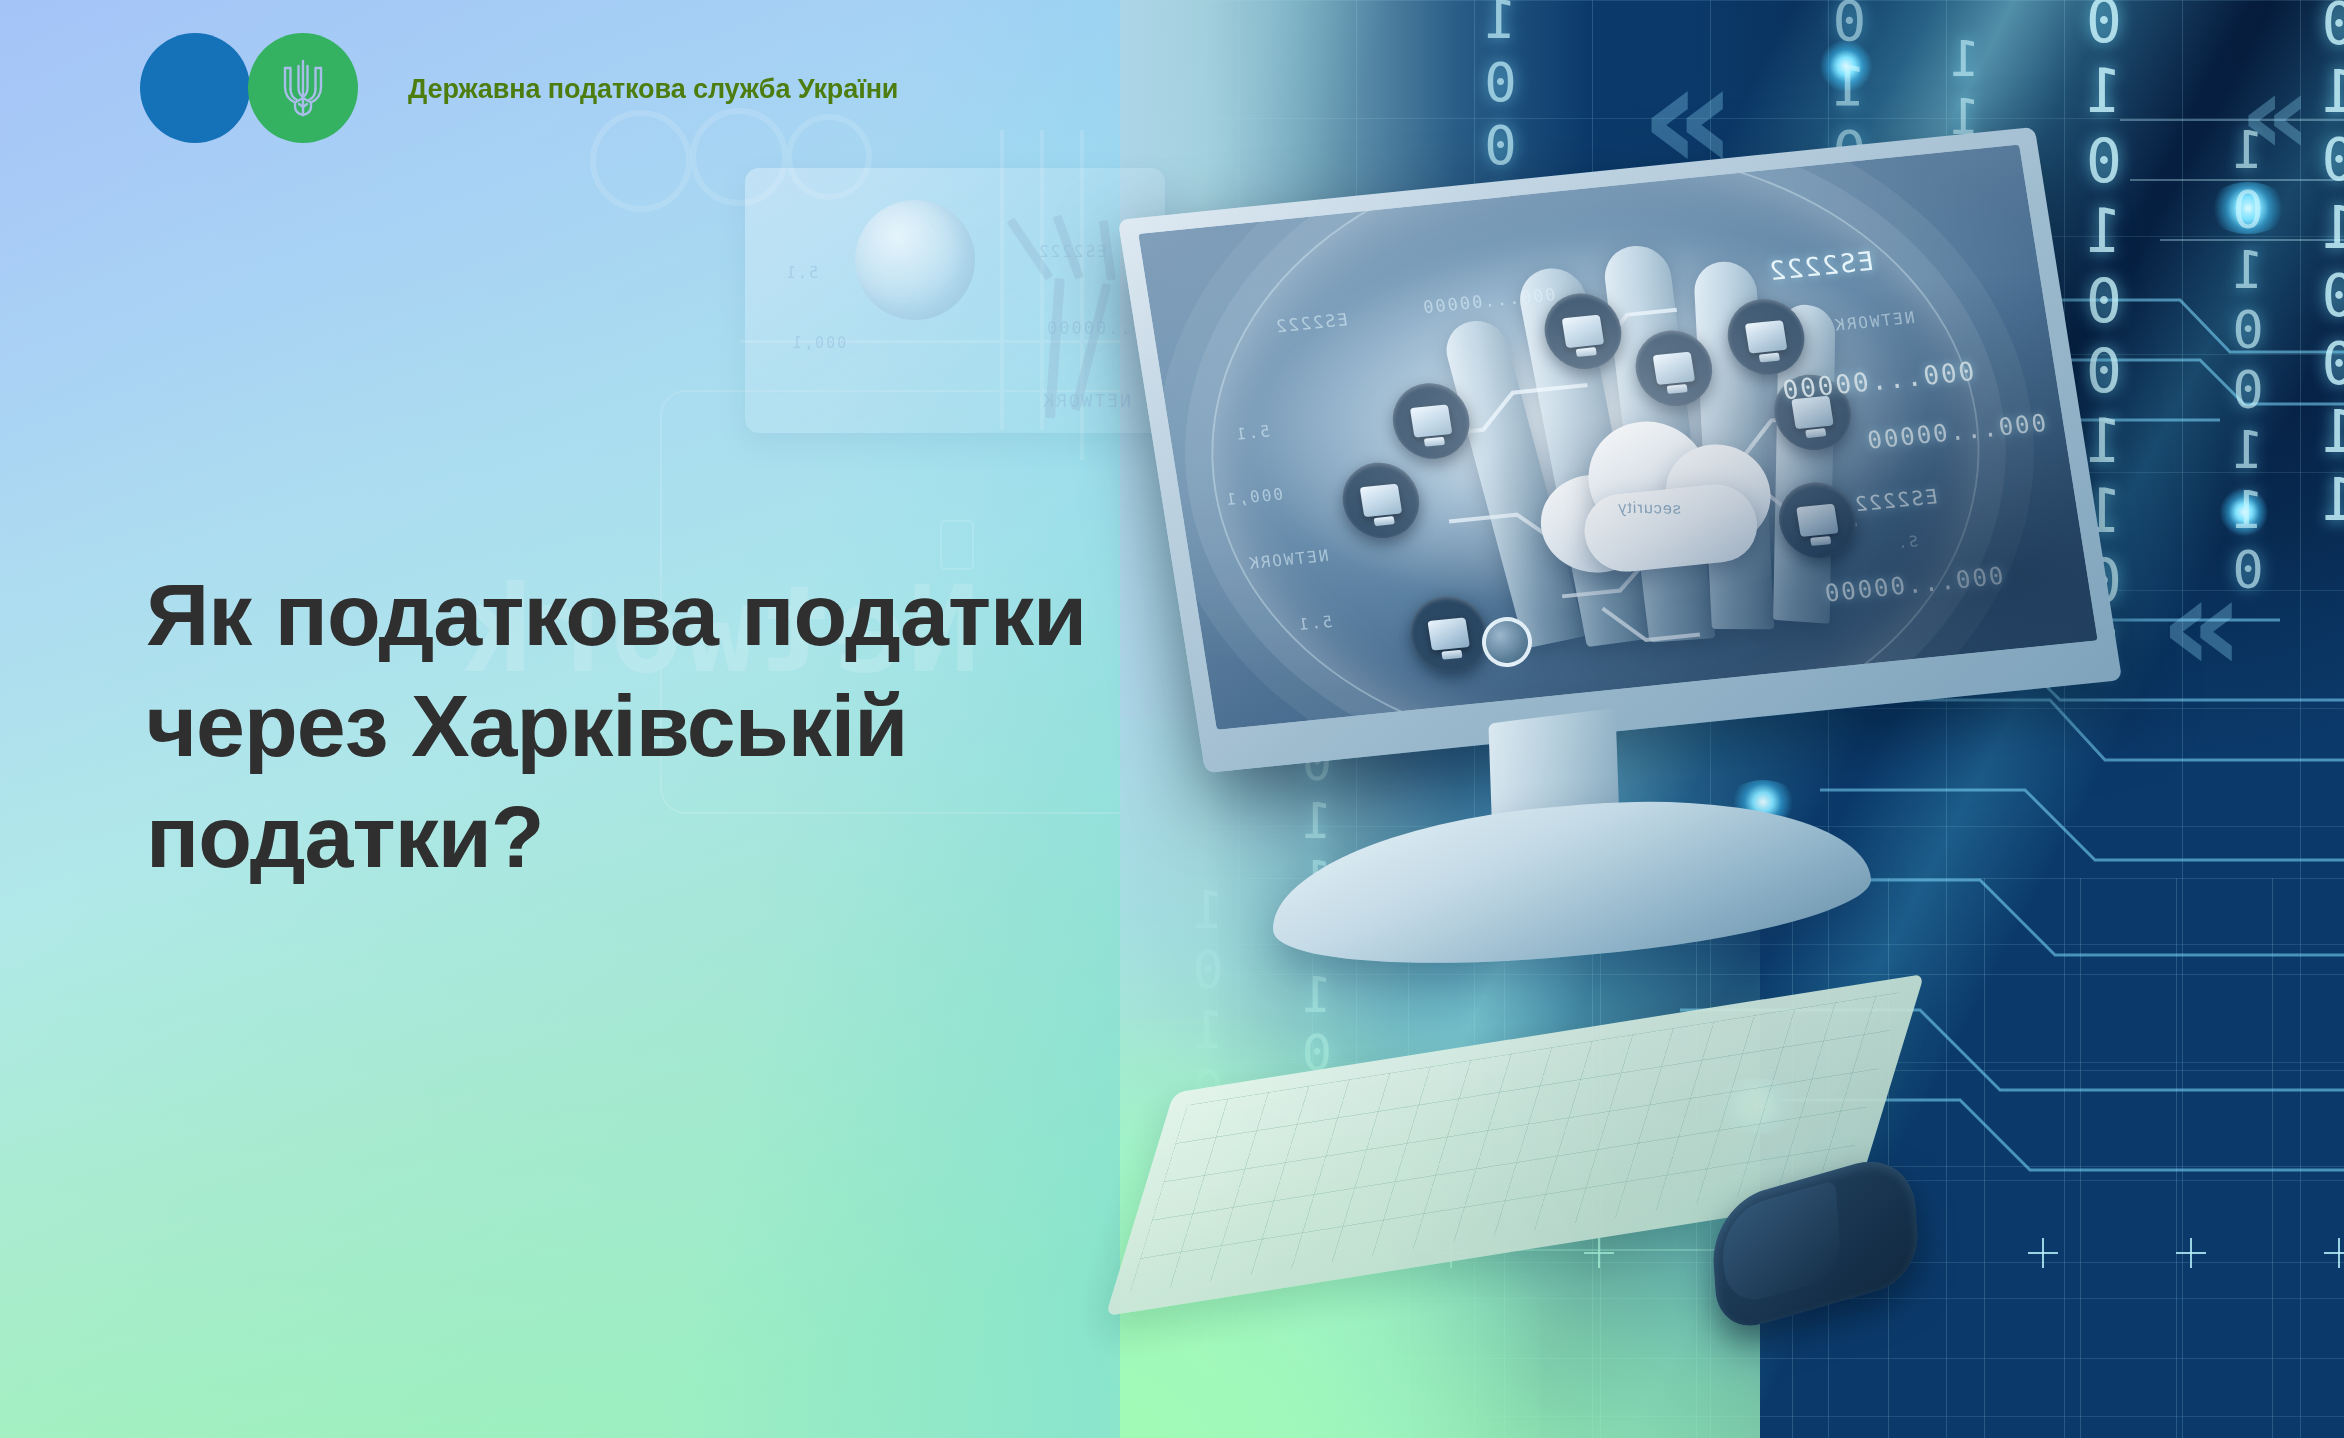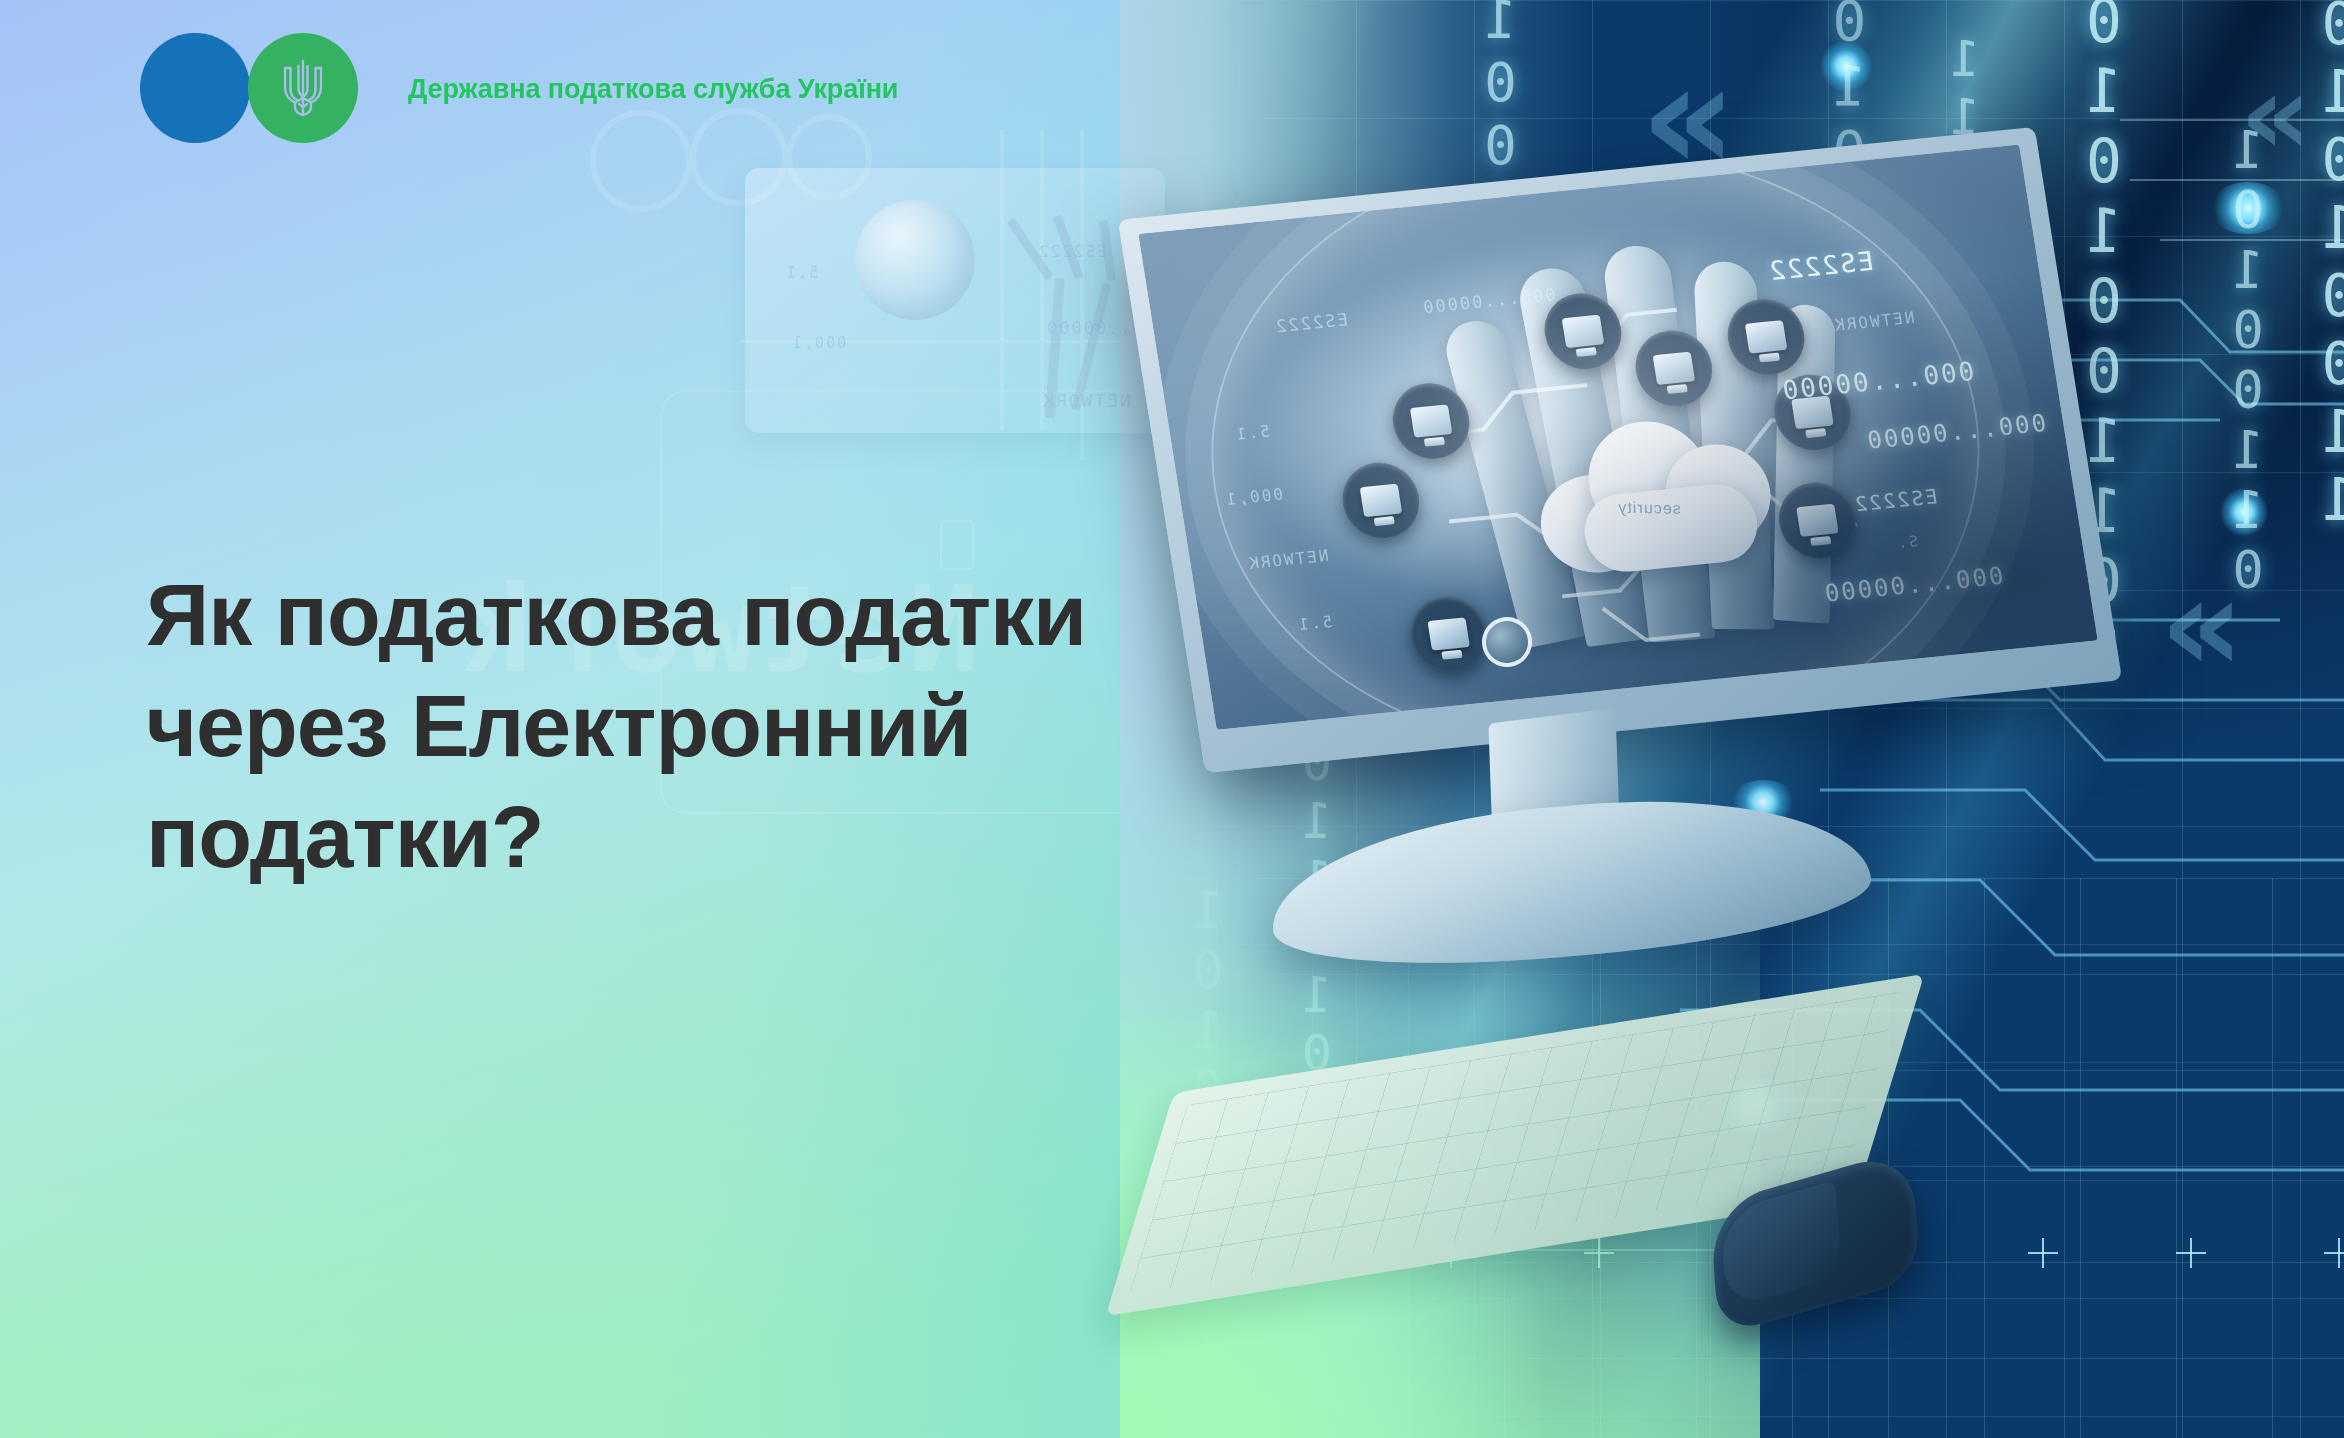--- a/index.html
+++ b/index.html
@@ -204,21 +204,21 @@
     transform:scaleX(-1);letter-spacing:2px;}
 
   
   .logo{position:absolute;left:140px;top:33px;width:250px;height:112px;}
   .circ{position:absolute;top:0;width:110px;height:110px;border-radius:50%;}
   .circ-blue{left:0;background:#1572b8;}
   .circ-green{left:108px;background:#34b262;display:flex;align-items:center;justify-content:center;}
   .tryzub{width:52px;height:62px;display:block;}
 
   .org{position:absolute;left:408px;top:70px;width:900px;}
-  .org div{font-weight:700;font-size:27px;line-height:1.48;color:#22c55e;white-space:nowrap;
+  .org div{font-weight:700;font-size:27px;line-height:1.48;color:#4d7c0f;white-space:nowrap;
     font-family:"Liberation Sans",sans-serif;letter-spacing:-0.1px;}
 
   
   .title{position:absolute;left:146px;top:560px;width:1010px;}
   .title div{font-weight:700;font-size:88px;line-height:1.26;color:#2f2f2f;letter-spacing:-1px;
     font-family:"Liberation Sans",sans-serif;}
 </style>
 </head>
 <body>
 
@@ -433,17 +433,17 @@
       </svg>
     </div>
   </div>
 
   <div class="org">
     <div>Державна податкова служба України</div>
   </div>
 
   <div class="title">
     <div>Як податкова податки</div>
-    <div>через Електронний</div>
+    <div>через Харківській</div>
     <div>податки?</div>
   </div>
 
 </div>
 
 </body></html>

